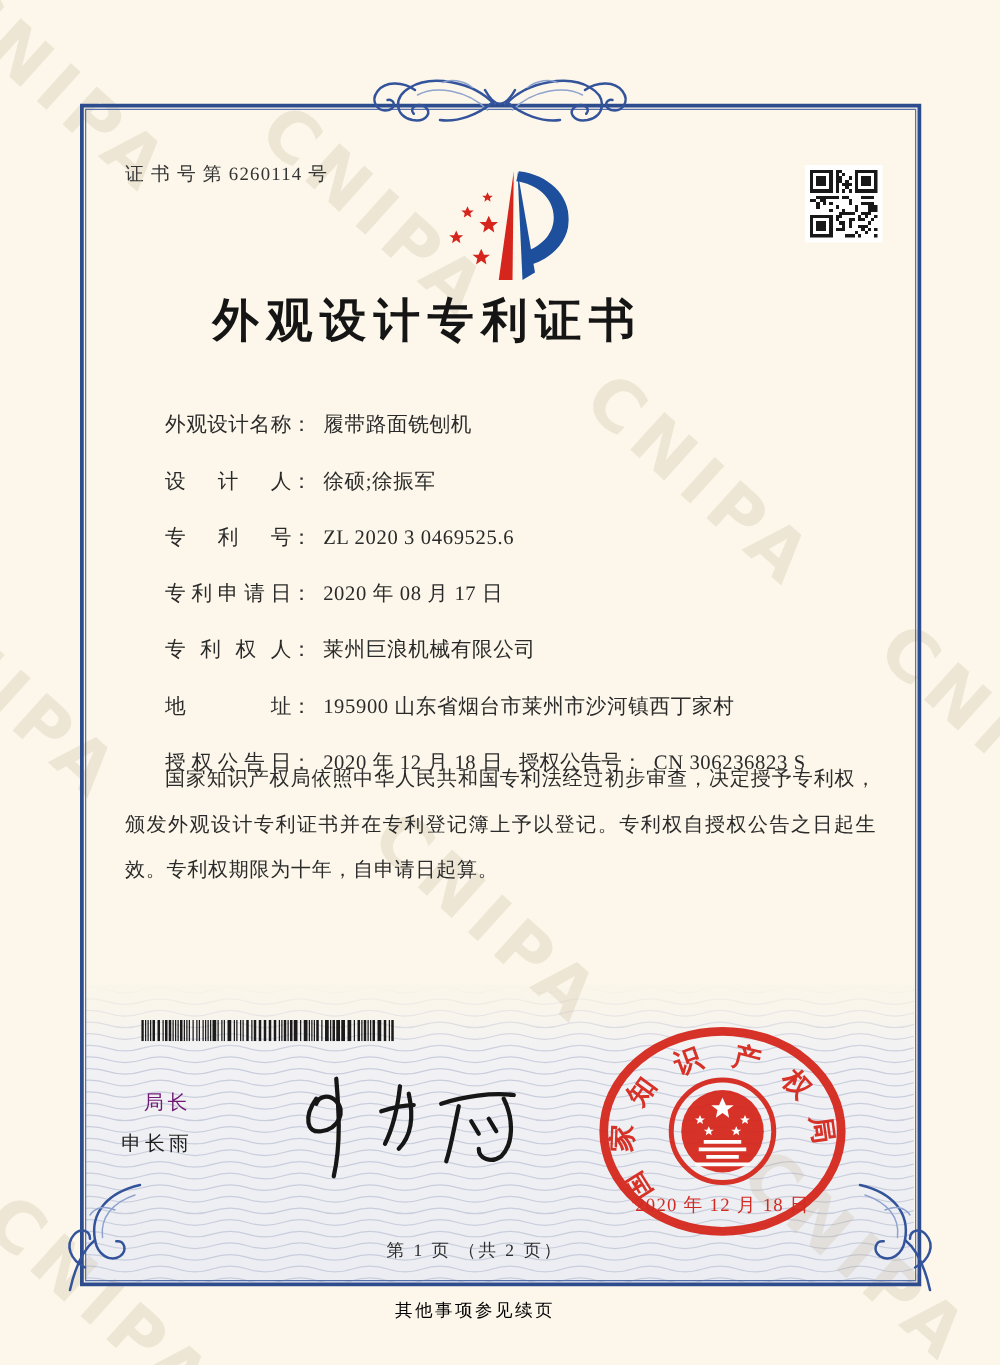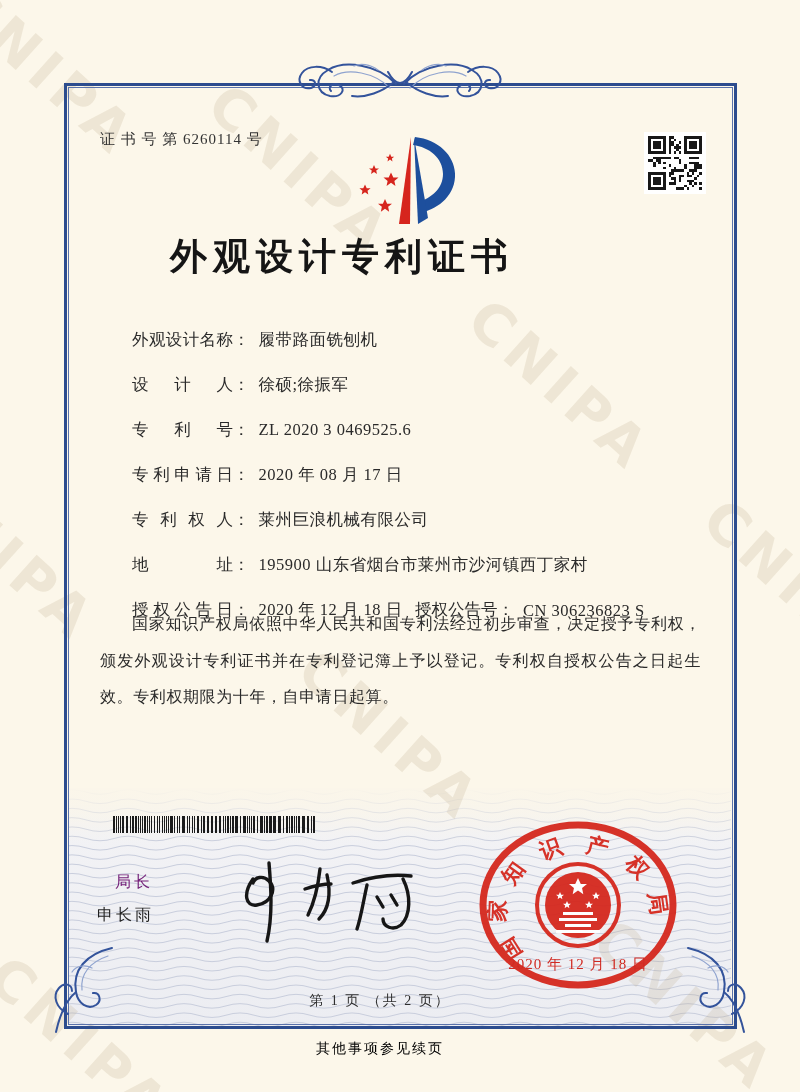--- a/index.html
+++ b/index.html
@@ -56,21 +56,21 @@
   .title {
     position:absolute; left:0; top:232px; width:684px;
     text-align:center; font-size:37px; font-weight:700;
     letter-spacing:6px; color:#151515;
   }
   .fields { position:absolute; left:100px; top:329px; width:606px; font-size:16.5px; }
   .frow { position:relative; display:flex; align-items:baseline; height:24px; margin-bottom:21px; }
   .flabel { display:inline-block; width:101px; text-align:justify; text-align-last:justify;margin-left:32px; }
   .fcolon { margin-right:9px; }
   .fvalue { letter-spacing:0.5px; }
-  .fgroup2 { position:absolute; left:315px; top:0; display:flex; align-items:flex-end; }
+  .fgroup2 { position:absolute; left:315px; top:0; display:flex; align-items:center; }
   .fgroup2 .flabel2 { margin-right:0; }
   .paras { position:absolute; left:100px; top:606px; width:601px; font-size:16px; line-height:36.5px; text-align:justify; letter-spacing:0.6px; }
   .paras p { text-indent:2em; }
   .barcode { position:absolute; left:113px; top:816px; width:206px; height:17px; }
   .barcode rect { fill:#1b1b1b; }
   .sig-title { position:absolute; left:115px; top:872px; font-size:16px; letter-spacing:3px;
     font-family:"Liberation Sans","DejaVu Sans",sans-serif; color:#701a75; font-weight:500; }
   .sig-name { position:absolute; left:97px; top:905px; font-size:16px; letter-spacing:3px;
     font-family:"Liberation Sans","DejaVu Sans",sans-serif; color:#1f1f1f; font-weight:500; }
   .handsig { position:absolute; left:225px; top:853px; }

